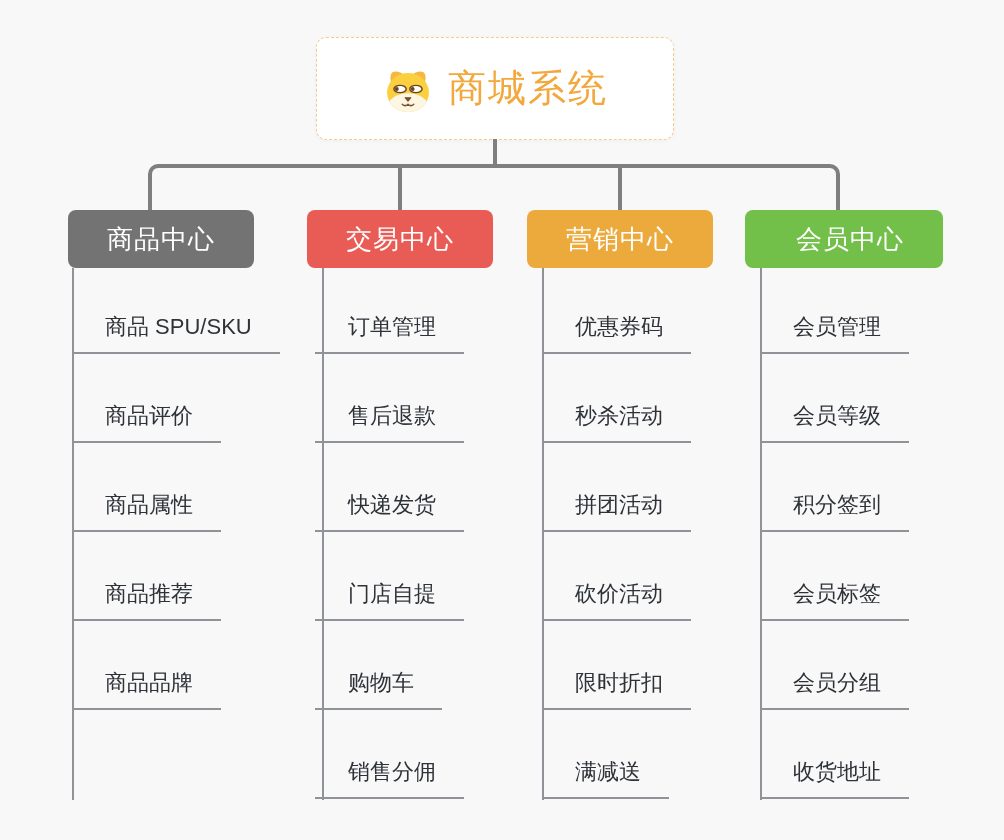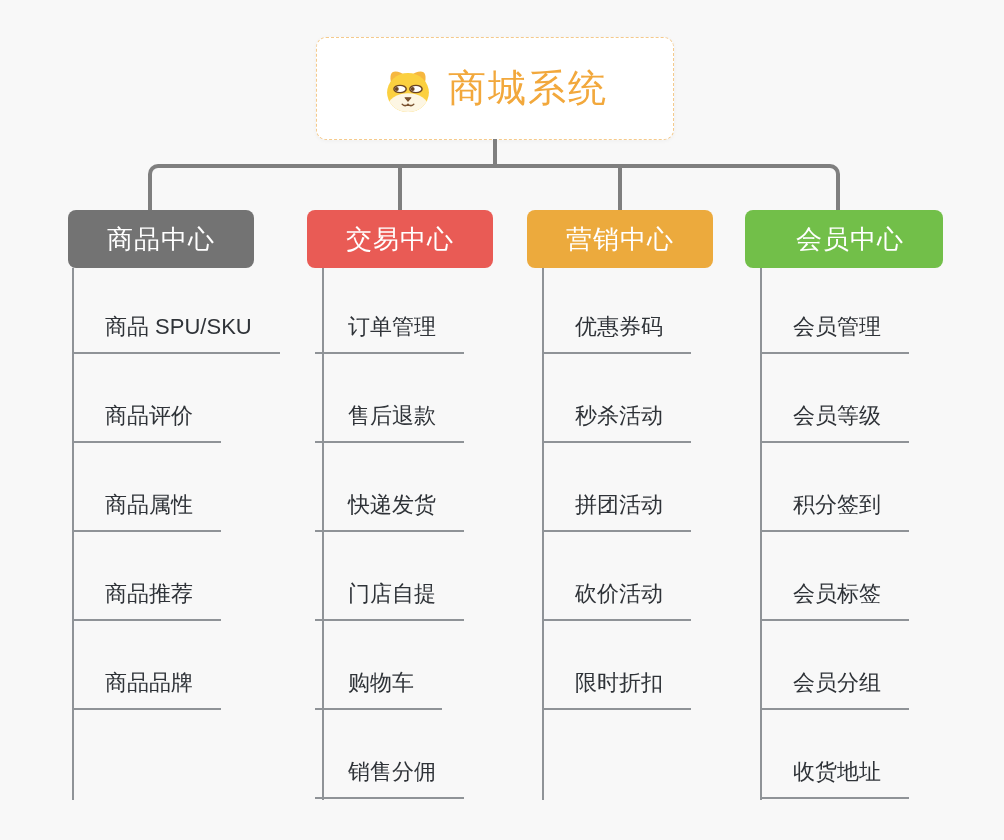--- a/index.html
+++ b/index.html
@@ -158,20 +158,23 @@
           </div>
           <div class="item-row">
             <span class="item-label">拼团活动</span>
           </div>
           <div class="item-row">
             <span class="item-label">砍价活动</span>
           </div>
           <div class="item-row">
             <span class="item-label">限时折扣</span>
           </div>
+          <div class="item-row">
+            <span class="item-label">满减送</span>
+          </div>
         </div>
   </div>
 
   <div class="branch">
     <div class="branch-header" style="left: 745px; background: rgb(114, 191, 73); padding-left: 12px;">会员中心</div>
     <div class="branch-spine" style="left: 760px;"></div>
     <div class="branch-items" style="left: 760px;">
           <div class="item-row">
             <span class="item-label">会员管理</span>
           </div>

